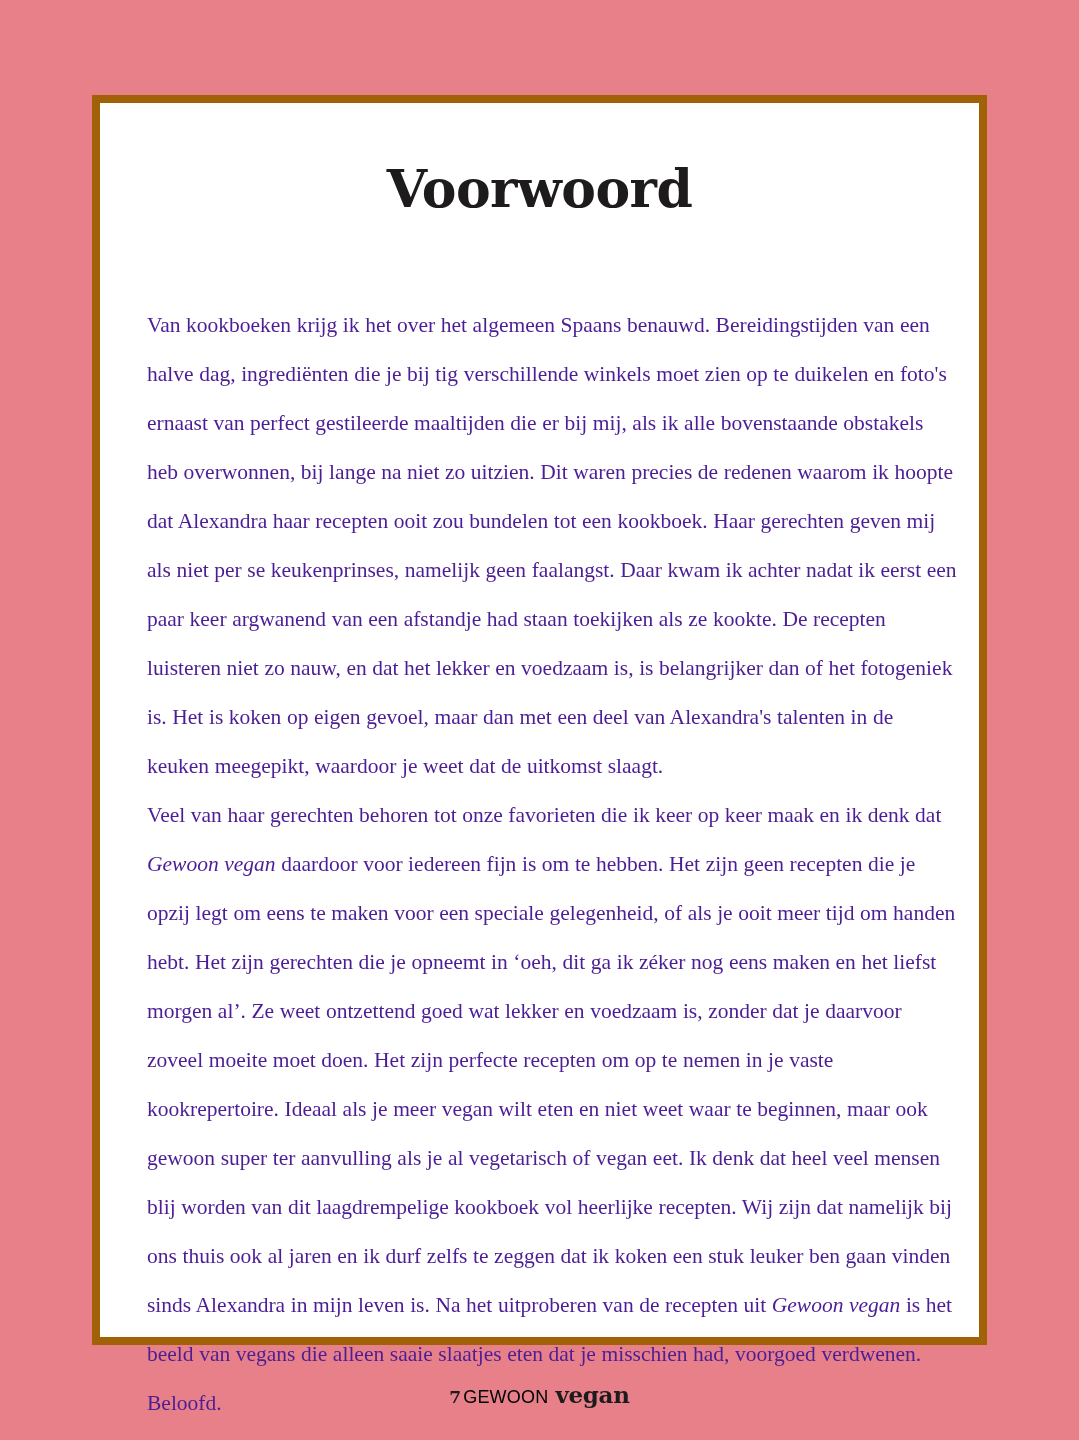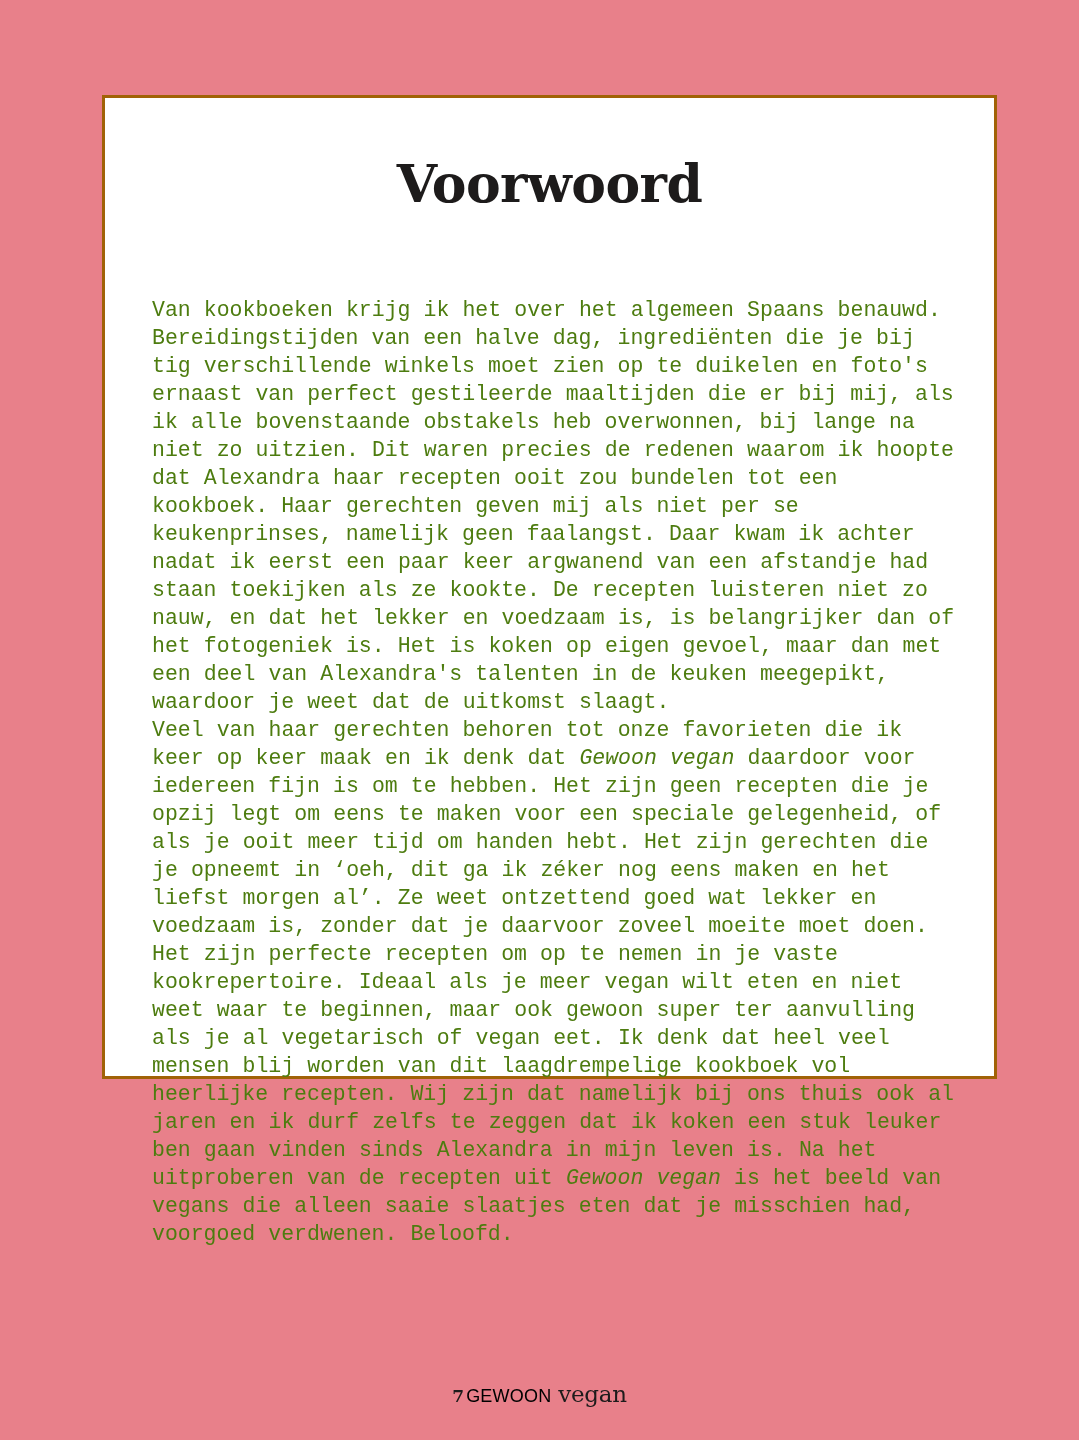--- a/index.html
+++ b/index.html
@@ -10,26 +10,26 @@
     width: 1079px;
     height: 1440px;
     background: #e8808a;
     font-family: "Liberation Serif", serif;
     overflow: hidden;
     position: relative;
   }
 
   .page-card {
     position: absolute;
-    left: 102px;
+    left: 92px;
     top: 95px;
     width: 895px;
-    height: 984px;
+    height: 1250px;
     background: #ffffff;
-    border: 3px solid #a16207;
+    border: 8px solid #a16207;
     box-sizing: border-box;
   }
 
   .title-block {
     position: absolute;
     left: 0;
     top: 62px;
     width: 100%;
     text-align: center;
   }
@@ -48,24 +48,24 @@
 
   .body-col {
     position: absolute;
     left: 47px;
     top: 198px;
     width: 812px;
   }
 
   .body-par {
     margin: 0;
-    font-family: Liberation Mono, monospace;
+    font-family: Liberation Serif, serif;
     font-size: 21.5px;
-    line-height: 28px;
-    color: #4d7c0f;
+    line-height: 49px;
+    color: #4c1d95;
     text-align: left;
     hyphens: none;
     word-spacing: 0.2px;
   }
 
   .body-par em {
     font-style: italic;
     margin-top: 48px;
   }
 
@@ -87,21 +87,21 @@
   .footer-brand {
     font-family: "Liberation Sans", sans-serif;
     font-weight: 300;
     font-size: 18px;
     letter-spacing: 0.2px;
     color: #000000;
     margin-left: 2px;
   }
   .footer-mark {
     font-family: "DejaVu Serif", "Liberation Serif", serif;
-    font-weight: normal;
+    font-weight: bold;
     font-size: 23px;
     color: #1d1b1b;
     margin-left: 7px;
     letter-spacing: -0.3px;
   }
 </style>
 </head>
 <body>
 
 <div class="page-card">

